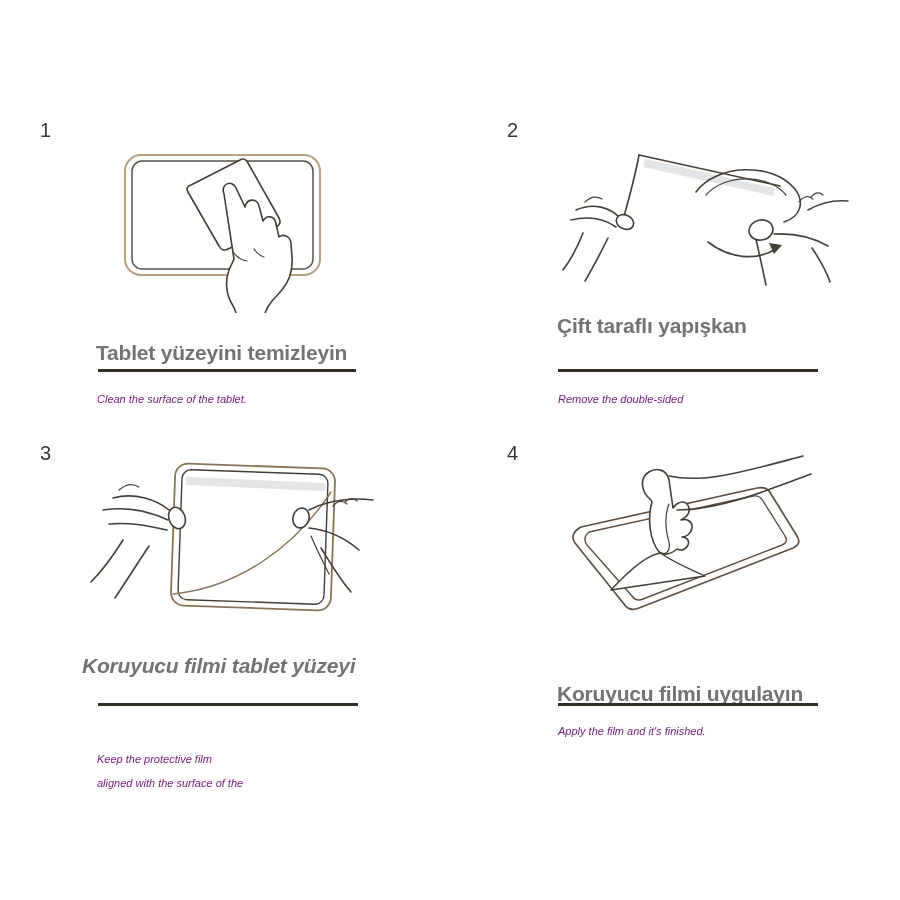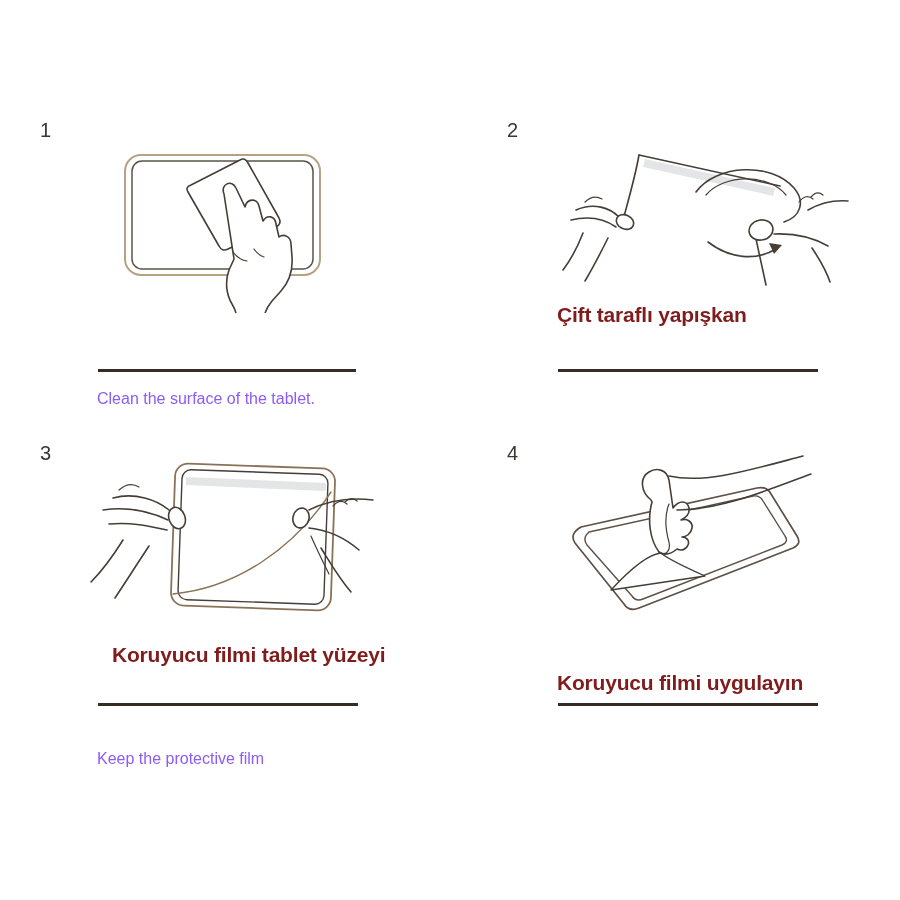--- a/index.html
+++ b/index.html
@@ -5,45 +5,45 @@
   html,body{margin:0;padding:0;background:#fff;}
   .canvas{
     position:relative;width:900px;height:900px;background:#ffffff;
     font-family:"Liberation Sans",sans-serif;overflow:hidden;
   }
   .step-number{
     position:absolute;font-size:20px;color:#3a3632;line-height:1;
   }
   .step-title{
     position:absolute;font-weight:700;font-size:21px;line-height:30px;
-    color:#7f1d1d;letter-spacing:-0.2px;white-space:nowrap;
+    color:#737373;letter-spacing:-0.2px;white-space:nowrap;margin-top:11px;
   }
   .step-divider{
     position:absolute;height:3px;background:#332d26;
   }
   .step-subtitle{
-    position:absolute;font-size:16px;line-height:24px;color:#8b5cf6;white-space:nowrap;
+    position:absolute;font-size:11px;line-height:24px;color:#701a75;white-space:nowrap;font-style:italic;
   }
   .art{position:absolute;}
   
   #s1-num{left:40px;top:120px;}
   #s1-art{left:112px;top:148px;}
   #s1-title{left:96px;top:327px;}
   #s1-div{left:98px;top:369px;width:258px;}
   #s1-sub{left:97px;top:387px;}
   
   #s2-num{left:507px;top:120px;}
   #s2-art{left:548px;top:138px;}
   #s2-title{left:557px;top:300px;}
   #s2-div{left:558px;top:369px;width:260px;}
   #s2-sub{left:558px;top:387px;}
   
   #s3-num{left:40px;top:443px;}
   #s3-art{left:85px;top:452px;}
-  #s3-title{left:112px;top:640px;}
+  #s3-title{left:82px;top:640px;font-style:italic;}
   #s3-div{left:98px;top:703px;width:260px;}
   #s3-sub{left:97px;top:719px;margin-top:28px;}
   
   #s4-num{left:507px;top:443px;}
   #s4-art{left:555px;top:450px;}
   #s4-title{left:557px;top:668px;}
   #s4-div{left:558px;top:703px;width:260px;}
   #s4-sub{left:558px;top:719px;}
 
   svg .ln{fill:none;stroke:#453e37;stroke-width:1.6;stroke-linecap:round;stroke-linejoin:round;}
@@ -63,20 +63,23 @@
     <g>
       <rect class="tan" x="13" y="7" width="195" height="120" rx="16"></rect>
       <rect class="ln" x="20" y="13" width="181" height="108" rx="10" style="stroke:#5a534b;stroke-width:1.5"></rect>
     </g>
     <path class="white-fill" d="M79,37 L128,12 Q133,9 136,15 L167,70 Q170,76 164,79 L116,101 Q110,104 107,98 L76,44 Q73,39 79,37 Z"></path>
     <g>
       <path class="white-fill" stroke-width="1.8" d="M112,46 c-4,-10 8,-15 12,-6 l9,19 c2,-9 12,-9 14,-1 l4,15 c4,-7 12,-5 13,3 l3,13 c5,-4 12,0 12,7 l1,13 c1,13 -3,25 -11,34 l-9,10 c-5,6 -8,12 -8,19 l0,8 l-27,0 c1,-9 0,-16 -5,-24 c-6,-10 -7,-23 -3,-34 l5,-11 z"></path>
       <path class="ln-thin" d="M121,104 q6,8 14,9 M142,101 q4,6 10,8"></path>
     </g>
   </svg>
+  <div class="step-title" id="s1-title">
+    <div>Tablet yüzeyini temizleyin</div>
+  </div>
   <div class="step-divider" id="s1-div"></div>
   <div class="step-subtitle" id="s1-sub">
     <div>Clean the surface of the tablet.</div>
   </div>
 
   <div class="step-number" id="s2-num">2</div>
   <svg class="art" id="s2-art" width="302" height="165" viewBox="0 0 302 165">
     <g>
       <path class="band" d="M96,25 L226,54"></path>
       <path class="ln" d="M91,17 C87,40 80,63 74,86"></path>
@@ -104,20 +107,21 @@
     <g>
       <path class="ln" d="M160,104 C182,121 208,123 228,111"></path>
       <path d="M234,107 l-13,-2 l5,11 z" fill="#453e37"></path>
     </g>
   </svg>
   <div class="step-title" id="s2-title">
     <div>Çift taraflı yapışkan</div>
   </div>
   <div class="step-divider" id="s2-div"></div>
   <div class="step-subtitle" id="s2-sub">
+    <div>Remove the double-sided</div>
   </div>
 
   <div class="step-number" id="s3-num">3</div>
   <svg class="art" id="s3-art" width="292" height="168" viewBox="0 0 292 168">
     <g>
       <rect class="brown" x="88" y="14" width="160" height="142" rx="13" transform="rotate(2 168 85)"></rect>
       <rect class="ln" x="95" y="20" width="146" height="130" rx="9" transform="rotate(2 168 85)" style="stroke-width:1.4"></rect>
       <path class="band" d="M101,29 L241,35"></path>
       <path class="brown" style="stroke-width:1.4" d="M88,142 C150,136 208,98 246,40"></path>
     </g>
@@ -139,20 +143,21 @@
       <path class="ln" d="M236,96 C246,112 254,126 266,140"></path>
       <path class="ln-thin" d="M226,84 C232,98 238,110 244,122"></path>
     </g>
   </svg>
   <div class="step-title" id="s3-title">
     <div>Koruyucu filmi tablet yüzeyi</div>
   </div>
   <div class="step-divider" id="s3-div"></div>
   <div class="step-subtitle" id="s3-sub">
     <div>Keep the protective film</div>
+    <div>aligned with the surface of the</div>
   </div>
 
   <div class="step-number" id="s4-num">4</div>
   <svg class="art" id="s4-art" width="260" height="170" viewBox="0 0 260 170">
     <g>
       <path class="brown" style="stroke:#5d5046;stroke-width:1.7" d="M26,77 L202,38 Q212,36 216,44 L242,86 Q247,94 238,98 L84,158 Q74,162 69,154 L20,93 Q14,84 26,77 Z"></path>
       <path class="brown" style="stroke:#5d5046;stroke-width:1.4" d="M34,82 L198,46 Q205,45 208,51 L230,86 Q234,92 227,95 L88,149 Q81,152 77,146 L32,95 Q27,88 34,82 Z"></path>
     </g>
     <g>
       <path class="white-fill" style="stroke-width:1.3" d="M56,140 C80,114 96,104 106,103 C114,110 132,118 150,126 Z"></path>
@@ -161,14 +166,17 @@
       <path class="white-fill" stroke-width="1.6" d="M96,50 C86,42 84,28 94,22 C102,17 112,20 114,30 L118,58 C124,50 132,50 134,58 C135,64 130,68 126,70 C132,68 138,72 137,78 C136,84 131,87 127,87 C131,87 135,90 133,95 C131,100 126,101 122,99 C116,104 110,106 104,102 C95,90 92,70 97,52 Z"></path>
       <path class="ln-thin" d="M104,102 C110,106 116,102 114,92 C110,78 110,64 114,54"></path>
       <path class="ln" d="M114,26 C150,34 195,20 248,6"></path>
       <path class="ln" d="M122,60 C164,60 208,42 256,24"></path>
     </g>
   </svg>
   <div class="step-title" id="s4-title">
     <div>Koruyucu filmi uygulayın</div>
   </div>
   <div class="step-divider" id="s4-div"></div>
+  <div class="step-subtitle" id="s4-sub">
+    <div>Apply the film and it's finished.</div>
+  </div>
 
 </div>
 
 </body></html>

